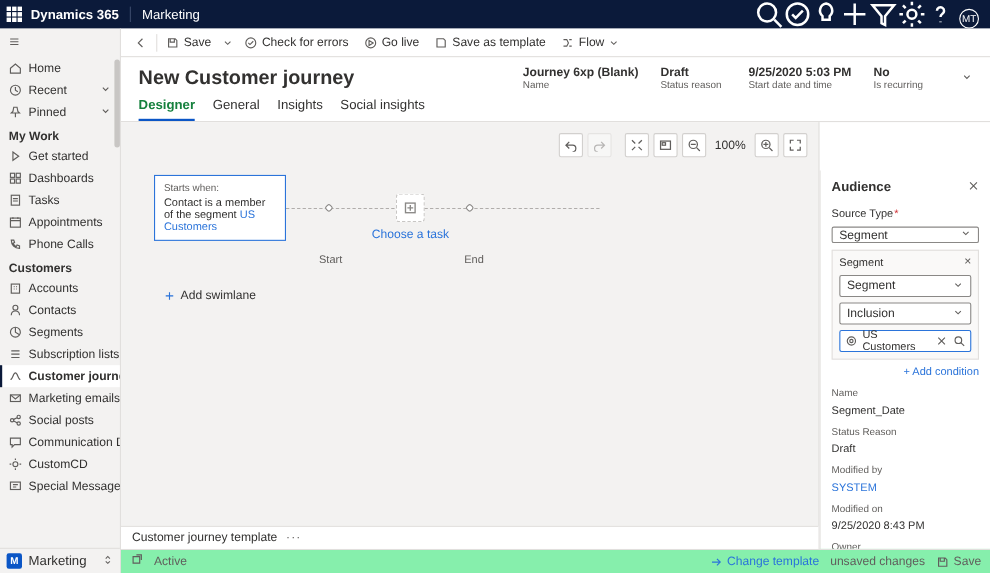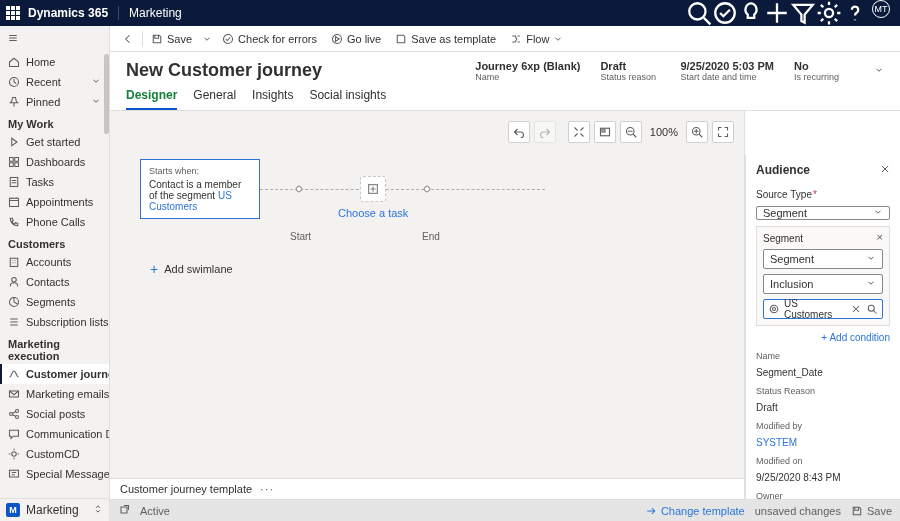--- a/index.html
+++ b/index.html
@@ -6,21 +6,21 @@
   html, body { margin: 0; padding: 0; font-family: "Segoe UI", Arial, sans-serif; font-size: 12px; color: #323130; background:#fff; }
   body { width: 900px; height: 521px; overflow: hidden; position: relative; }
 
   
   .appbar { height: 26px; background: #0b1a3a; color: #fff; display: flex; align-items: center; padding: 0 6px; }
   .appbar .waffle { width: 14px; height: 14px; display:inline-flex; flex-wrap:wrap; gap:1px; margin-right:8px; }
   .appbar .waffle span { width:4px; height:4px; background:#fff; }
   .appbar .brand { font-weight:600; font-size:12px; }
   .appbar .module { margin-left:10px; padding-left:10px; border-left:1px solid #3a4a6b; }
   .appbar .spacer { flex:1; }
-  .appbar .ticon { width:26px; height:26px; display:flex; align-items:flex-start; justify-content:center; cursor:pointer; }
+  .appbar .ticon { width:26px; height:26px; display:flex; align-items:flex-end; justify-content:center; cursor:pointer; }
   .appbar svg { stroke:#fff; fill:none; stroke-width:1.4; }
   .appbar .avatar { width:18px; height:18px; border:1px solid #fff; border-radius:50%; display:flex; align-items:center; justify-content:center; font-size:9px; }
 
   
   .shell { display:flex; height: calc(521px - 26px); }
   .leftnav { width:110px; background:#f3f2f1; border-right:1px solid #e1dfdd; display:flex; flex-direction:column; position:relative; }
   .leftnav-scroll { flex:1; overflow:hidden; }
   .leftnav .hamburger { padding:6px 8px; }
   .nav-item { display:flex; align-items:center; gap:6px; padding:4px 8px; cursor:pointer; font-size:11px; color:#323130; height:20px; white-space:nowrap; overflow:hidden; text-overflow:ellipsis; }
   .nav-item.selected { background:#fff; border-left:2px solid #0b1a3a; font-weight:600; padding-left:6px; }
@@ -95,21 +95,21 @@
   .pill { border:1px solid #2b74da; height:20px; display:flex; align-items:center; gap:4px; padding:0 4px; border-radius:2px; background:#fff; }
   .pill .nm { color:#323130; flex:1; font-size:10px; }
   .pill .pico { width:12px; height:12px; display:flex; }
   .pill svg { width:12px; height:12px; stroke:#605e5c; fill:none; stroke-width:1.4; }
   .addcond { color:#2b74da; font-size:10px; text-align:right; cursor:pointer; }
   .meta-lbl { font-size:9px; color:#605e5c; margin-top:2px; }
   .meta-val { font-size:10px; }
   .link { color:#2b74da; cursor:pointer; }
 
   
-  .statusbar { height:22px; border-top:1px solid #e1dfdd; display:flex; align-items:center; padding:0 8px; font-size:11px; color:#605e5c; gap:10px; background:#e5e5e5; }
+  .statusbar { height:22px; border-top:1px solid #e1dfdd; display:flex; align-items:center; padding:0 8px; font-size:11px; color:#605e5c; gap:10px; background:#86efac; }
   .statusbar .spacer { flex:1; }
   .statusbar .action { display:flex; align-items:center; gap:4px; cursor:pointer; }
   .statusbar .action.link { color:#2b74da; }
   .statusbar svg { width:12px; height:12px; stroke:currentColor; fill:none; stroke-width:1.4; }
 
   .chev-svg { width:10px; height:10px; stroke:#605e5c; fill:none; stroke-width:1.6; }
 </style>
 </head>
 <body>
 
@@ -287,21 +287,20 @@
         </div>
       <div class="nav-item">
           <span class="nav-icon">
             <svg viewBox="0 0 16 16">
               <path d="M3 4h10M3 8h10M3 12h10"></path>
             </svg>
           </span>
           <span>Subscription lists</span>
         </div>
 
-      <div class="nav-section">Marketing execution</div>
       <div class="nav-item selected">
           <span class="nav-icon">
             <svg viewBox="0 0 16 16">
               <path d="M2 12c3 0 3-8 6-8s3 8 6 8"></path>
             </svg>
           </span>
           <span>Customer journeys</span>
         </div>
       <div class="nav-item">
           <span class="nav-icon">

